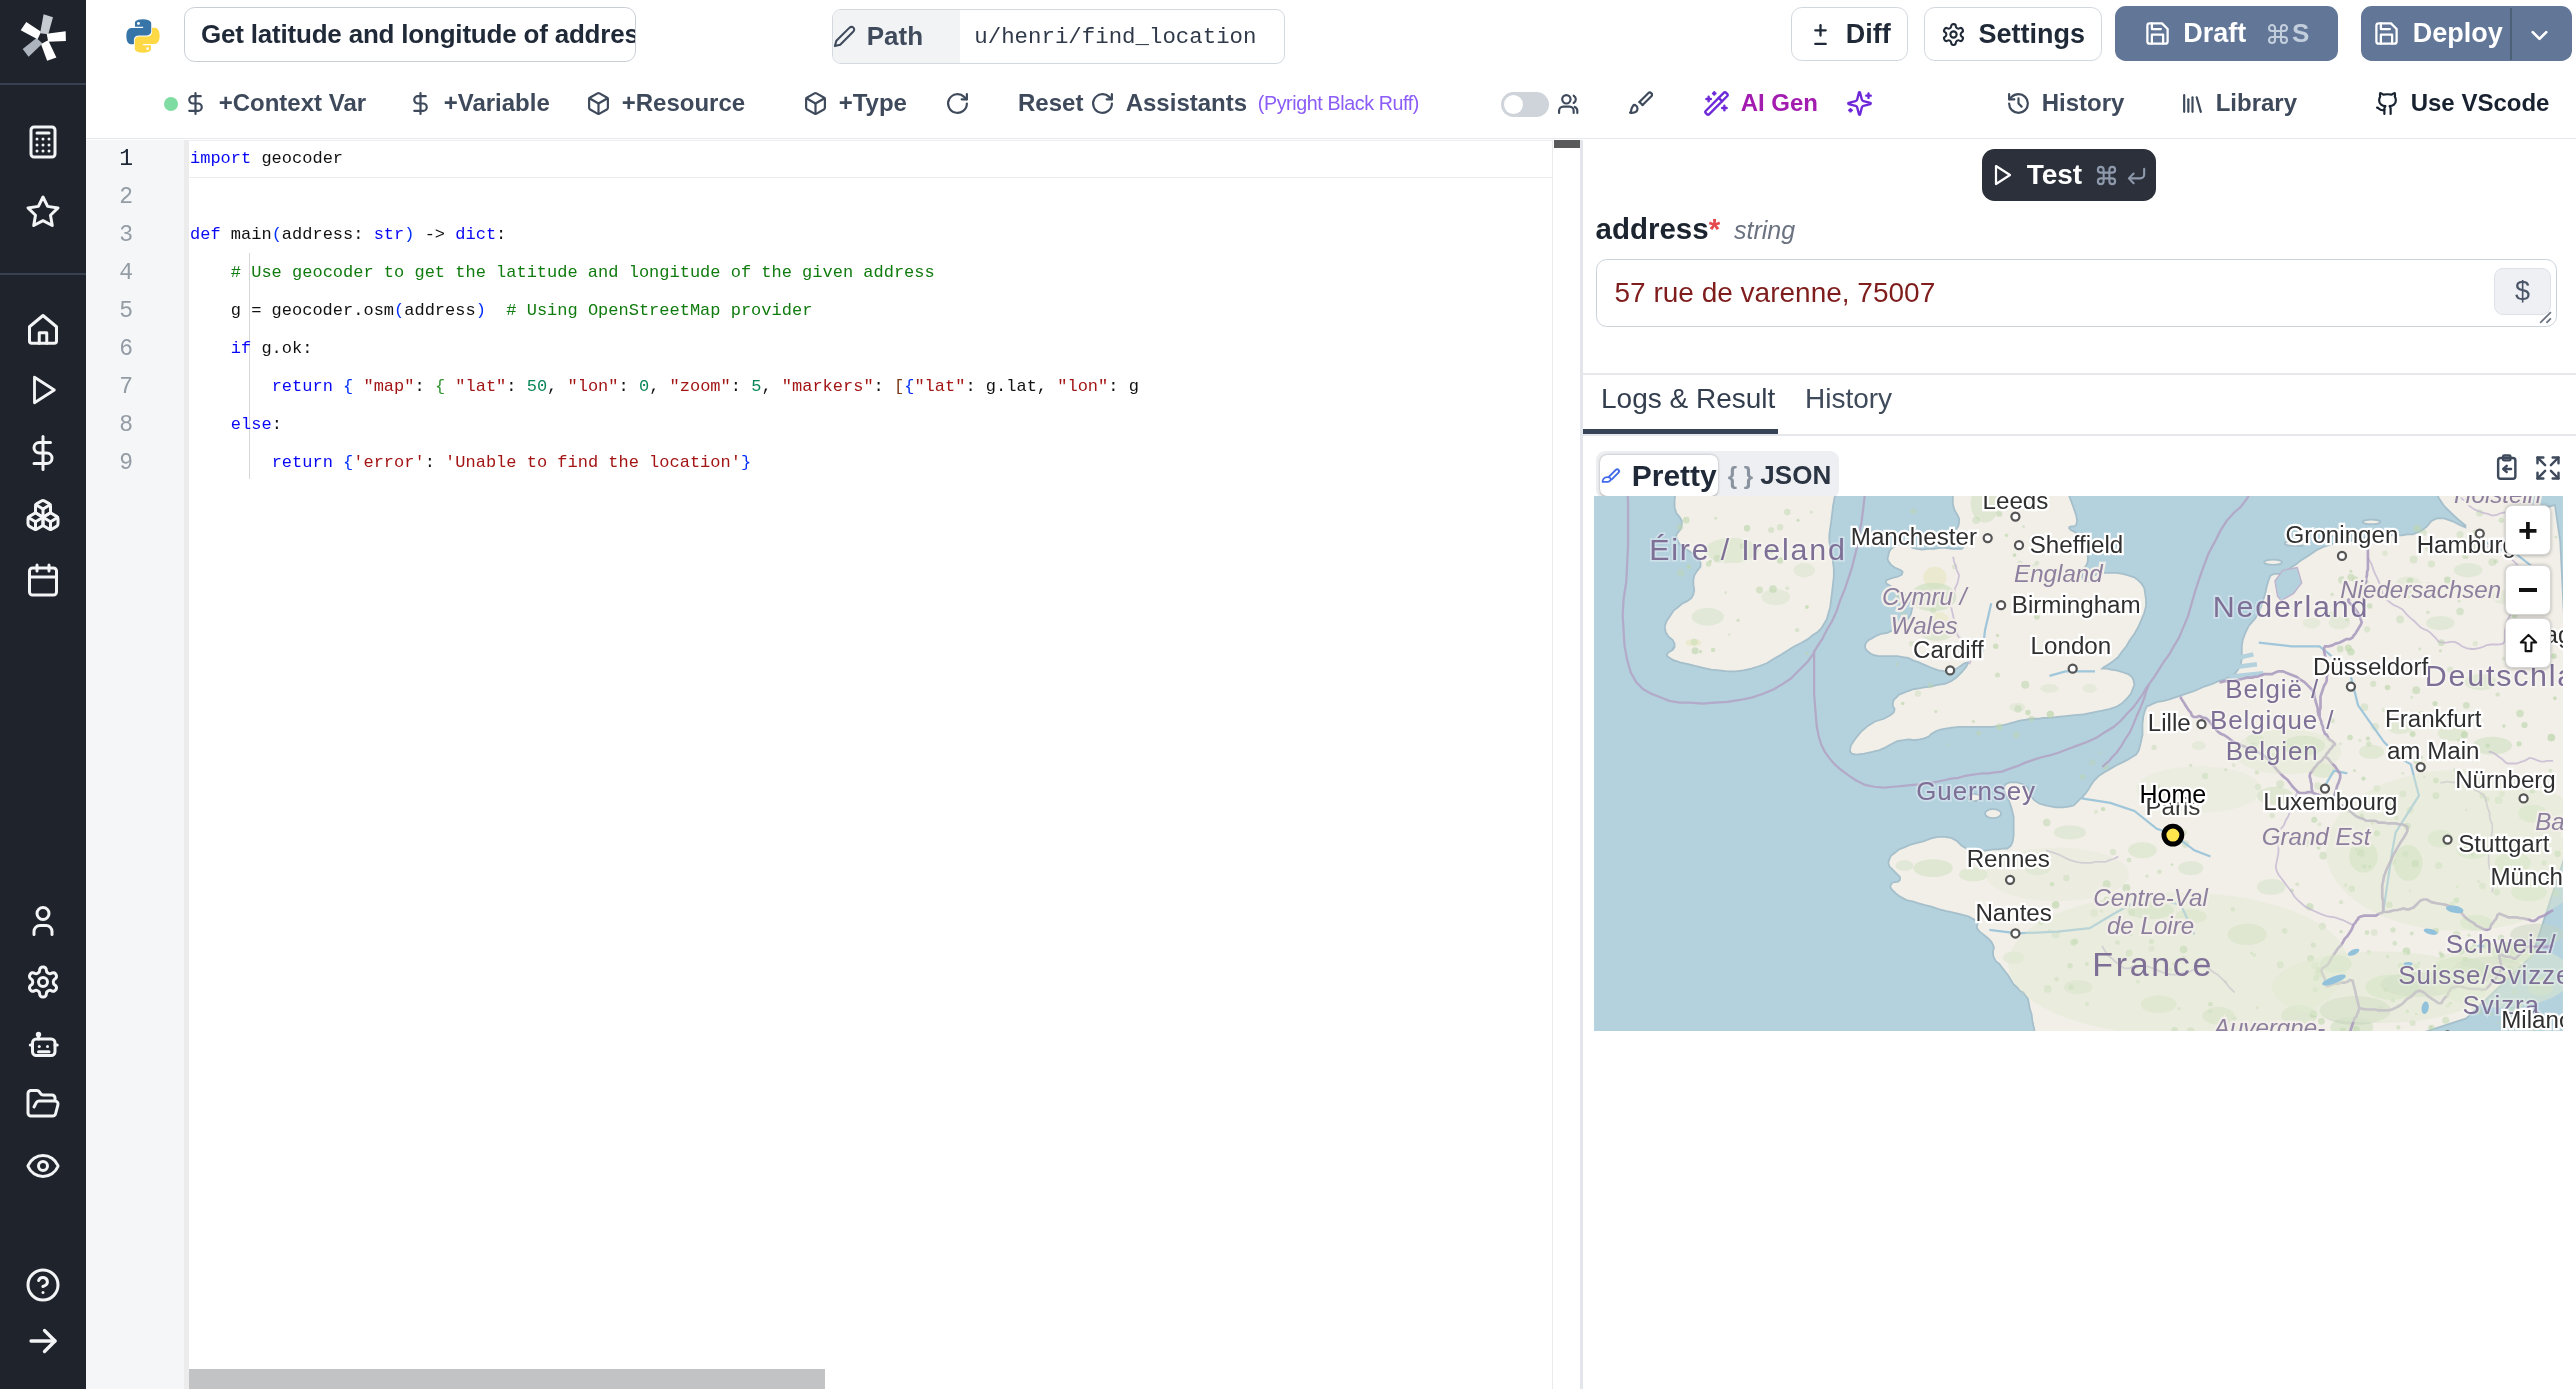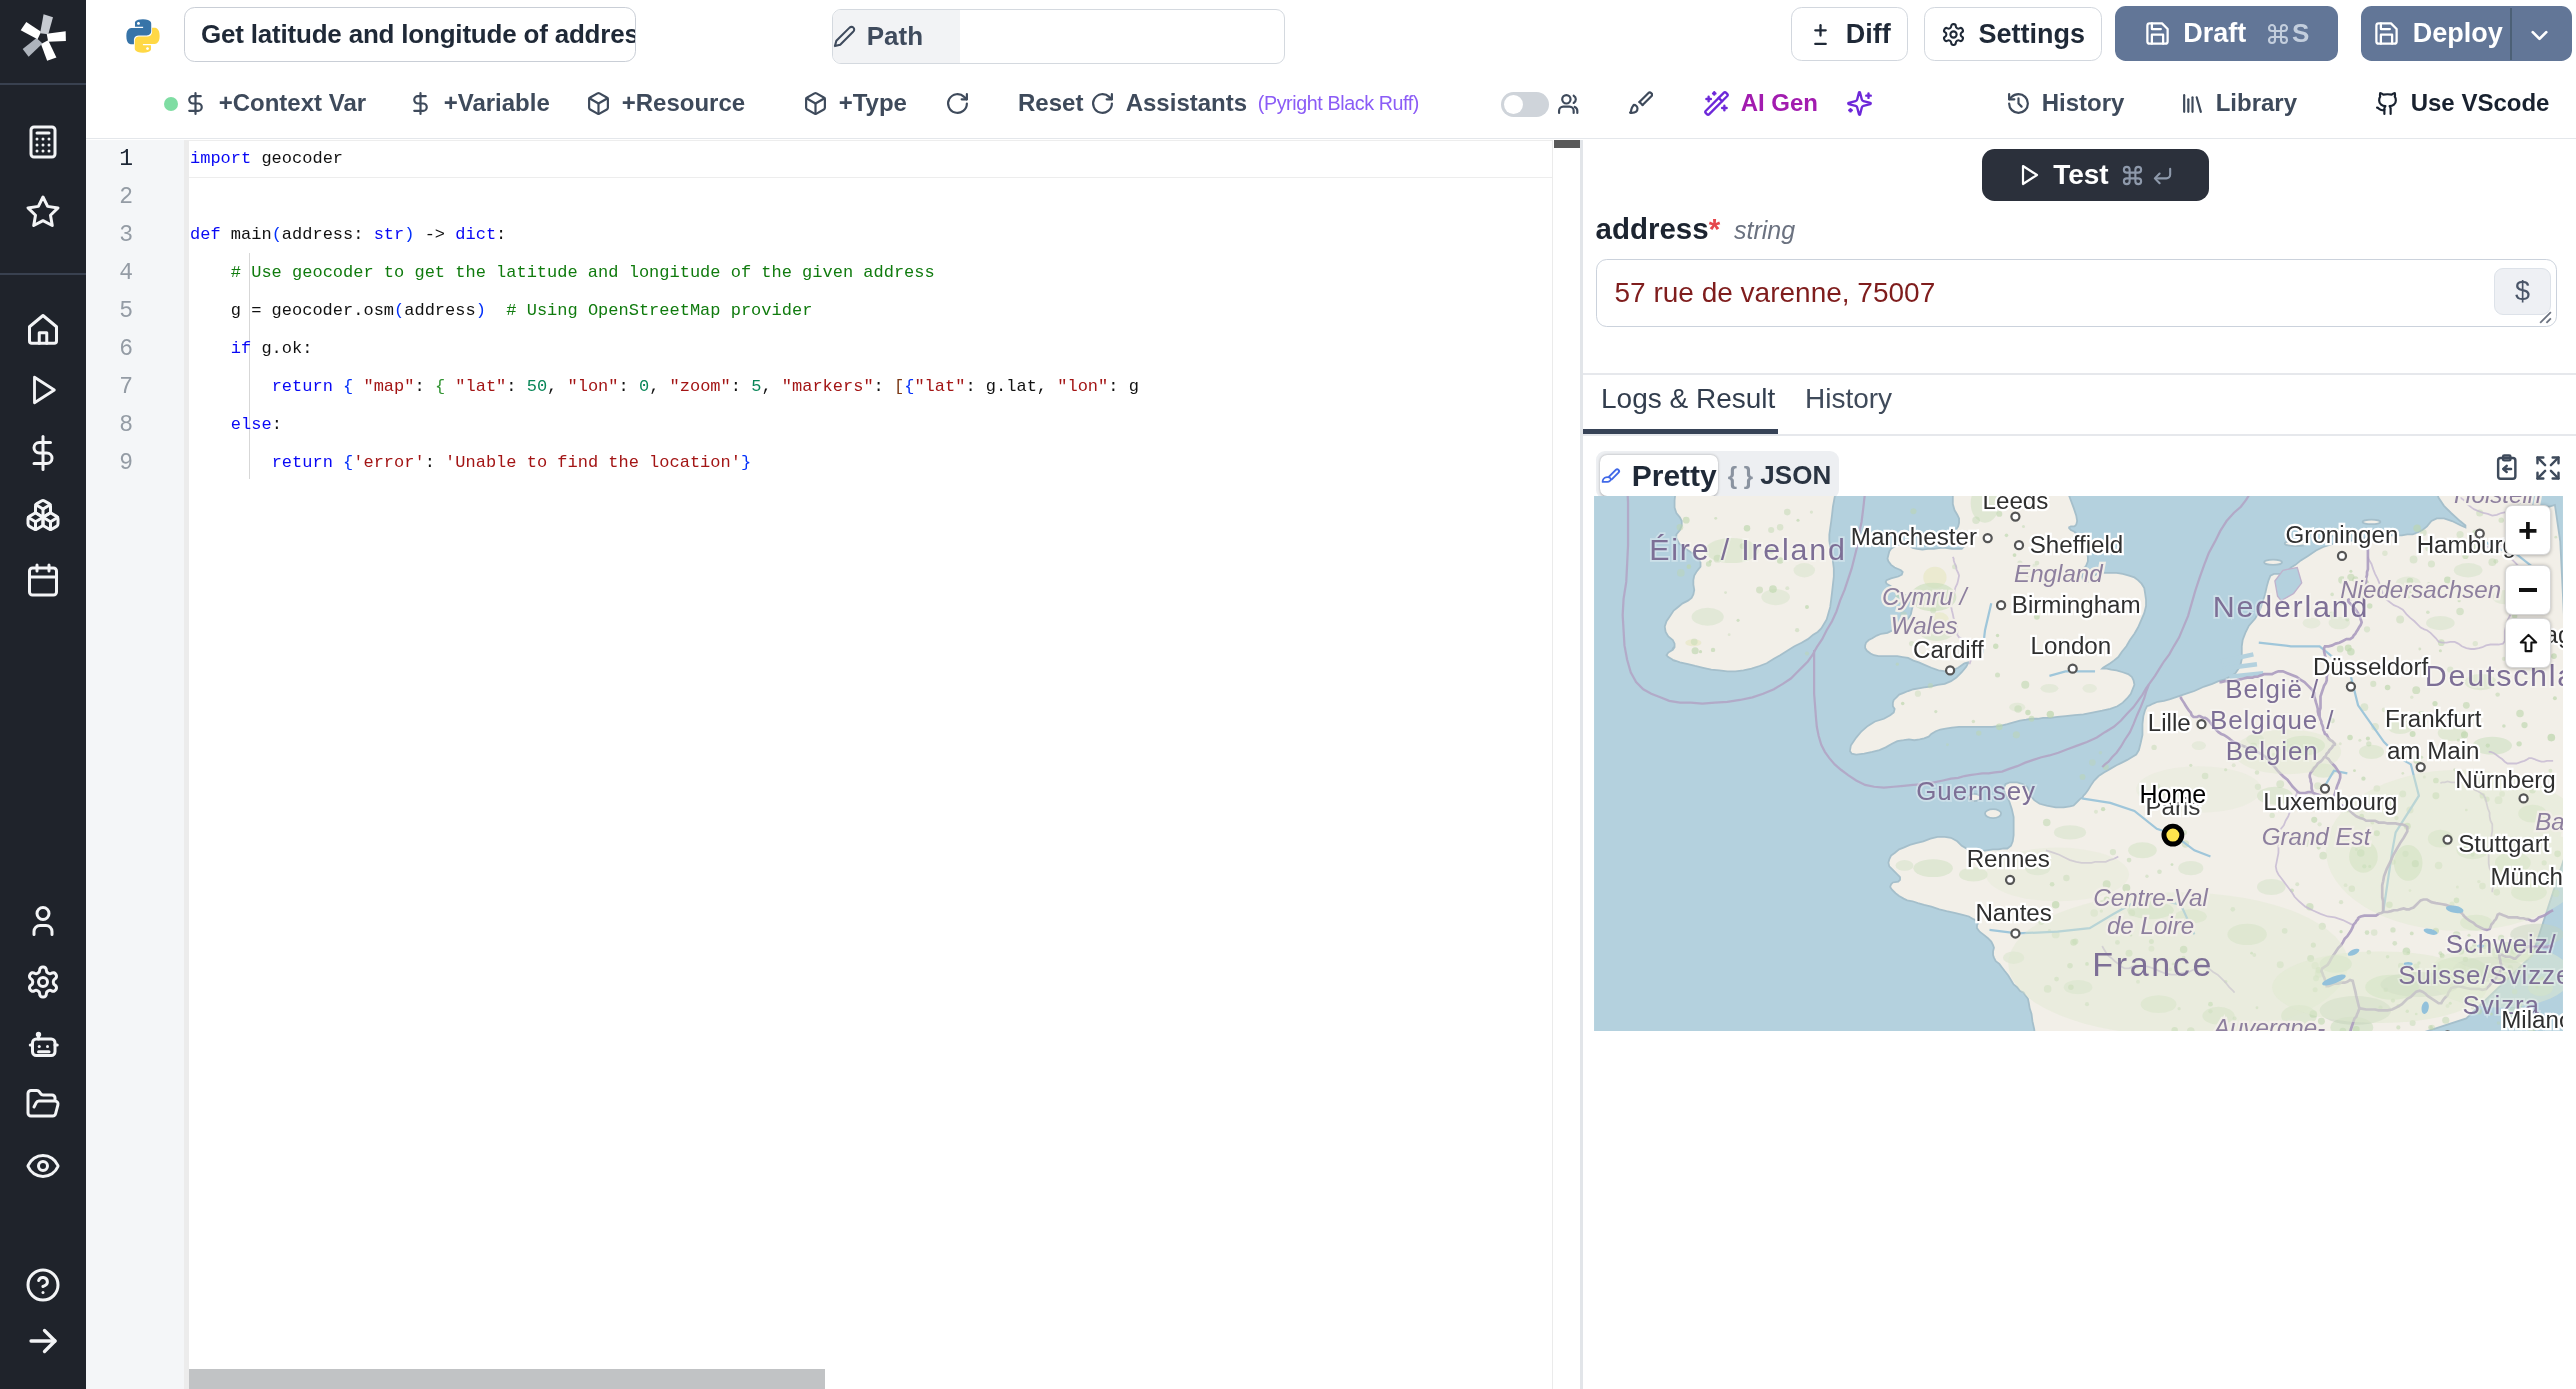--- a/index.html
+++ b/index.html
@@ -144,20 +144,21 @@
 <path d="M54.9 4.1c-26 0-24.4 11.3-24.4 11.3l.03 11.7h24.8v3.5H20.7s-16.6-1.9-16.6 24.3 14.5 25.3 14.5 25.3h8.7V68s-.5-14.5 14.3-14.5h24.6s13.9.2 13.9-13.4V17.6S82.2 4.1 54.9 4.1ZM41.2 12c2.5 0 4.5 2 4.5 4.5s-2 4.5-4.5 4.5-4.5-2-4.5-4.5 2-4.5 4.5-4.5Z" fill="#3774a8"></path>
 <path d="M55.1 105.9c26 0 24.4-11.3 24.4-11.3l-.03-11.7H54.7v-3.5h34.6s16.6 1.9 16.6-24.3-14.5-25.3-14.5-25.3h-8.7V42s.5 14.5-14.3 14.5H43.8s-13.9-.2-13.9 13.4v22.5s-2.1 13.5 25.2 13.5ZM68.8 98c-2.5 0-4.5-2-4.5-4.5s2-4.5 4.5-4.5 4.5 2 4.5 4.5-2 4.5-4.5 4.5Z" fill="#ffd845"></path>
     </svg>
 <div class="abs" style="left:184px;top:7.2px;width:452px;height:55px;border:1.8px solid #c9ced6;border-radius:10.7px;
 display:flex;align-items:center;padding-left:16px;overflow:hidden;white-space:nowrap;font-weight:700;font-size:26px;letter-spacing:-0.2px;color:#1f2937">Get latitude and longitude of addres</div>
 <div class="abs" style="left:832px;top:9px;width:453px;height:55px;border:1.8px solid #d4d9df;border-radius:9px;display:flex;overflow:hidden;align-items:stretch">
 <div style="width:127px;background:#f2f3f5;display:flex;align-items:center;gap:10.7px;color:#3f4b5d;font-weight:700;font-size:26px">
 <svg width="23" height="23" viewBox="0 0 24 24" class="ic" style="color:#3f4b5d;stroke-width:2.2">
           <path d="M17 3a2.85 2.85 0 1 1 4 4L7.5 20.5 2 22l1.5-5.5Z"></path>
         </svg>Path</div>
+<div style="flex:1;display:flex;align-items:center;padding-left:14.3px;font-family:'Liberation Mono',monospace;font-size:22.4px;color:#2f3949">u/henri/find_location</div>
 </div>
 <div class="btn abs" style="left:1791px;top:7.2px;width:117px;height:54px">
 <svg width="25" height="25" viewBox="0 0 24 24" class="ic" style="stroke-width:2.2">
         <path d="M12 3v10"></path>
         <path d="M7 8h10"></path>
         <path d="M7 21h10"></path>
       </svg>Diff</div>
 <div class="btn abs" style="left:1924px;top:7.2px;width:178px;height:54px">
 <svg width="25" height="25" viewBox="0 0 24 24" class="ic" style="stroke-width:2">
         <path d="M12.22 2h-.44a2 2 0 0 0-2 2v.18a2 2 0 0 1-1 1.73l-.43.25a2 2 0 0 1-2 0l-.15-.08a2 2 0 0 0-2.73.73l-.22.38a2 2 0 0 0 .73 2.73l.15.1a2 2 0 0 1 1 1.72v.51a2 2 0 0 1-1 1.74l-.15.09a2 2 0 0 0-.73 2.73l.22.38a2 2 0 0 0 2.73.73l.15-.08a2 2 0 0 1 2 0l.43.25a2 2 0 0 1 1 1.73V20a2 2 0 0 0 2 2h.44a2 2 0 0 0 2-2v-.18a2 2 0 0 1 1-1.73l.43-.25a2 2 0 0 1 2 0l.15.08a2 2 0 0 0 2.73-.73l.22-.39a2 2 0 0 0-.73-2.73l-.15-.08a2 2 0 0 1-1-1.74v-.5a2 2 0 0 1 1-1.74l.15-.09a2 2 0 0 0 .73-2.73l-.22-.38a2 2 0 0 0-2.73-.73l-.15.08a2 2 0 0 1-2 0l-.43-.25a2 2 0 0 1-1-1.73V4a2 2 0 0 0-2-2z"></path>
@@ -308,21 +309,21 @@
       <div style="">9</div>
     </div>
 <div class="abs" style="left:189px;top:140px;width:1363px;height:38px;border-top:1.8px solid #ededed;border-bottom:1.8px solid #ededed"></div>
 <div class="abs" style="left:249px;top:253px;width:0.9px;height:226px;background:#d7d7d7"></div>
 <div id="code" class="abs"><div><span class="k">import</span> geocoder</div><div></div><div><span class="k">def</span> main<span class="b1">(</span>address: <span class="k">str</span><span class="b1">)</span> -&gt; <span class="k">dict</span>:</div><div>    <span class="c"># Use geocoder to get the latitude and longitude of the given address</span></div><div>    g = geocoder.osm<span class="b1">(</span>address<span class="b1">)</span>  <span class="c"># Using OpenStreetMap provider</span></div><div>    <span class="k">if</span> g.ok:</div><div>        <span class="k">return</span> <span class="b1">{</span> <span class="s">"map"</span>: <span class="b2">{</span> <span class="s">"lat"</span>: <span class="n">50</span>, <span class="s">"lon"</span>: <span class="n">0</span>, <span class="s">"zoom"</span>: <span class="n">5</span>, <span class="s">"markers"</span>: <span class="b3">[</span><span class="b1">{</span><span class="s">"lat"</span>: g.lat, <span class="s">"lon"</span>: g</div><div>    <span class="k">else</span>:</div><div>        <span class="k">return</span> <span class="b1">{</span><span class="s">'error'</span>: <span class="s">'Unable to find the location'</span><span class="b1">}</span></div></div>
 <div class="abs" style="left:1552px;top:140px;width:28px;height:1250px;border-left:1.8px solid #ebebeb"></div>
 <div class="abs" style="left:1554px;top:140px;width:26px;height:8px;background:#5a5a5a"></div>
 <div class="abs" style="left:189px;top:1369px;width:636px;height:21.5px;background:#c1c3c5"></div>
 <div class="abs" style="left:1580px;top:140px;width:2.7px;height:1250px;background:#e2e5e9"></div>
 <div id="rp" class="abs">
-<div class="abs" style="left:399px;top:9px;width:227px;height:52px;background:#2b303b;border-radius:12.5px;display:flex;align-items:center;justify-content:center;gap:12.5px">
+<div class="abs" style="left:399px;top:9px;width:174px;height:52px;background:#2b303b;border-radius:12.5px;display:flex;align-items:center;justify-content:center;gap:12.5px">
 <svg width="24" height="24" viewBox="0 0 24 24" class="ic" style="color:#fff;stroke-width:2.2">
           <polygon points="6 3 20 12 6 21 6 3"></polygon>
         </svg>
 <span style="color:#fff;font-weight:700;font-size:28px">Test</span>
 <svg width="23" height="23" viewBox="0 0 24 24" fill="none" stroke="#8e99ab" stroke-width="2.2" stroke-linecap="round" stroke-linejoin="round">
           <path d="M15 6v12a3 3 0 1 0 3-3H6a3 3 0 1 0 3 3V6a3 3 0 1 0-3 3h12a3 3 0 1 0-3-3"></path>
         </svg>
 <svg width="23" height="23" viewBox="0 0 24 24" fill="none" stroke="#8e99ab" stroke-width="2.2" stroke-linecap="round" stroke-linejoin="round" style="margin-left:-5.4px">
           <path d="M20 5v6a4 4 0 0 1-4 4H5"></path>
           <path d="m9 10-5 5 5 5"></path>

